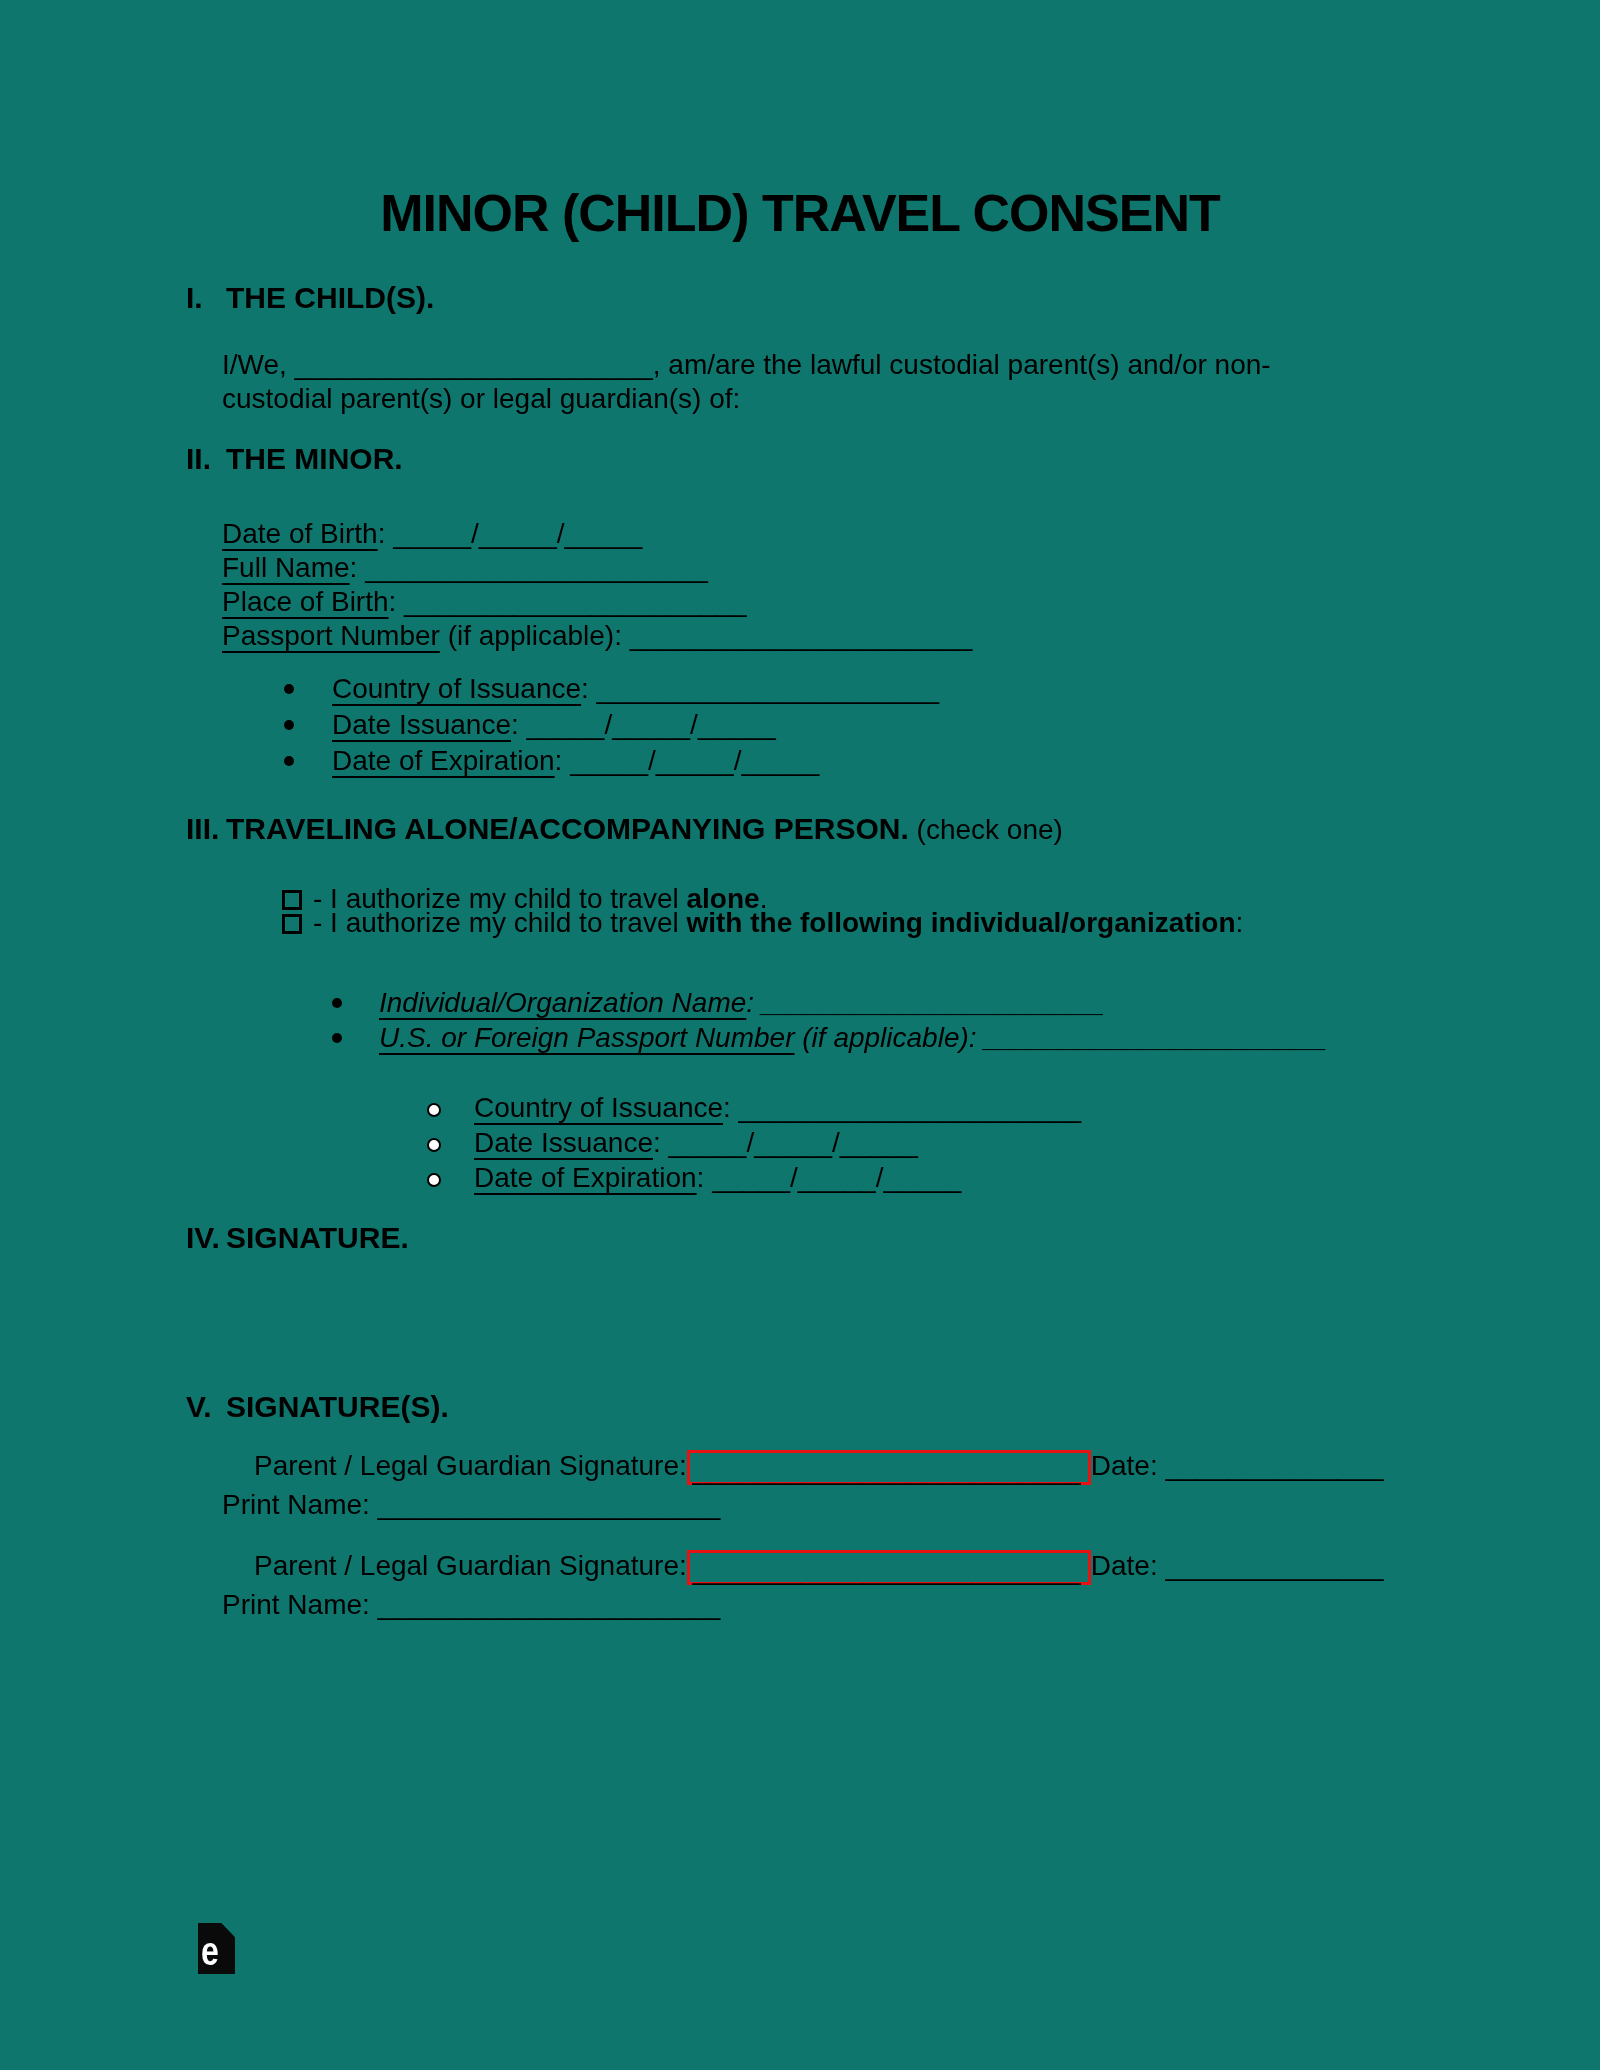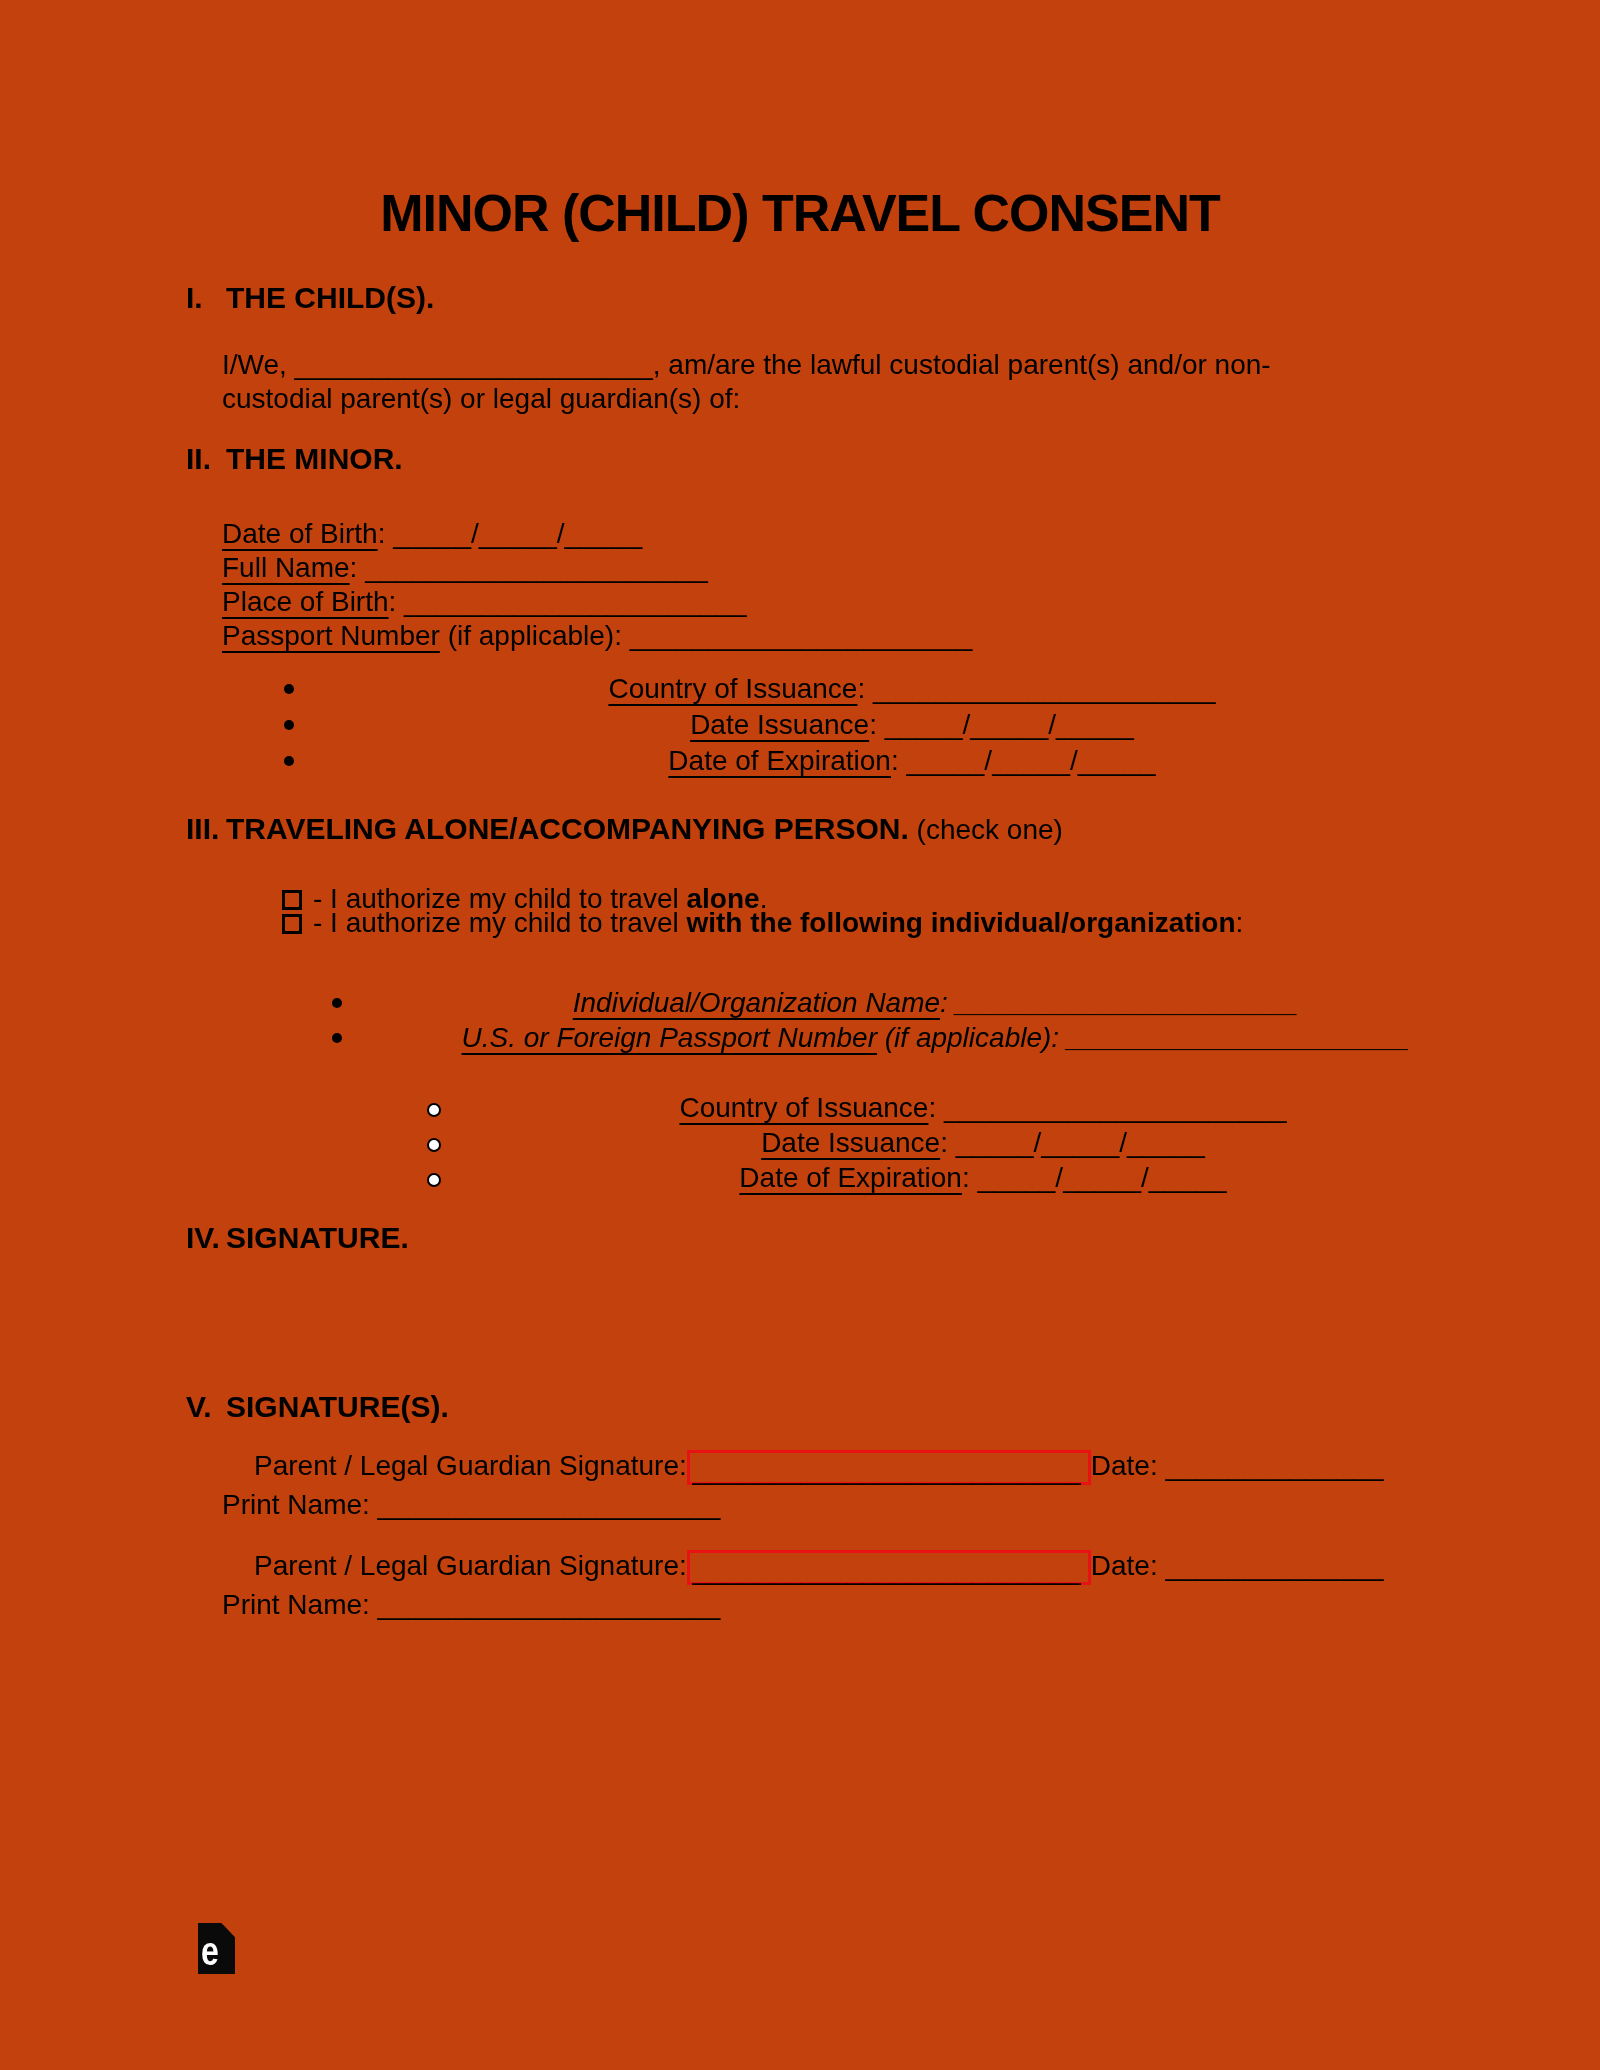--- a/index.html
+++ b/index.html
@@ -1,28 +1,28 @@
 <!DOCTYPE html>
 <html><head>
 <meta charset="utf-8">
 <style>
   html,body{margin:0;padding:0;background:#ffffff;}
   body{width:1600px;height:2070px;position:relative;font-family:"Liberation Sans",sans-serif;color:#000;}
-  .page{position:absolute;left:0;top:0;width:1600px;height:2070px;background:#c2410c;overflow:hidden;}
+  .page{position:absolute;left:0;top:0;width:1600px;height:2070px;background:#0f766e;overflow:hidden;}
   .abs{position:absolute;}
   .title{left:0;top:184px;width:1600px;text-align:center;font-size:52px;line-height:58px;font-weight:bold;letter-spacing:-1px;}
   .headrow{left:186px;width:1300px;display:flex;font-size:30px;line-height:36px;font-weight:bold;white-space:nowrap;}
   .headrow .num{width:40px;flex:none;}
   .headrow .note{font-weight:normal;font-size:28px;}
   .body{left:222px;width:1270px;font-size:28px;line-height:34px;}
   .line{white-space:nowrap;}
   .lh36 .line{line-height:36px;}
   .lh35 .line{line-height:35px;}
   .u{text-decoration:underline;text-underline-offset:6px;text-decoration-thickness:2px;}
-  .brow{position:relative;text-align:center;}
+  .brow{position:relative;}
   .disc{position:absolute;top:13px;width:10px;height:10px;border-radius:50%;background:#000;}
   .ring{position:absolute;top:13px;width:10px;height:10px;border-radius:50%;border:2px solid #000;background:#fff;}
   .m-l1 .disc{left:62px;}
   .m-l1 .btext{margin-left:110px;display:inline-block;}
   .m-l2 .disc{left:110px;}
   .m-l2 .btext{margin-left:157px;display:inline-block;font-style:italic;}
   .m-l3 .ring{left:205px;}
   .m-l3 .btext{margin-left:252px;display:inline-block;}
   .checkbox{display:inline-block;width:14px;height:14px;border:3px solid #000;margin-left:60px;margin-right:11px;vertical-align:-2px;}
   .bold{font-weight:bold;}

